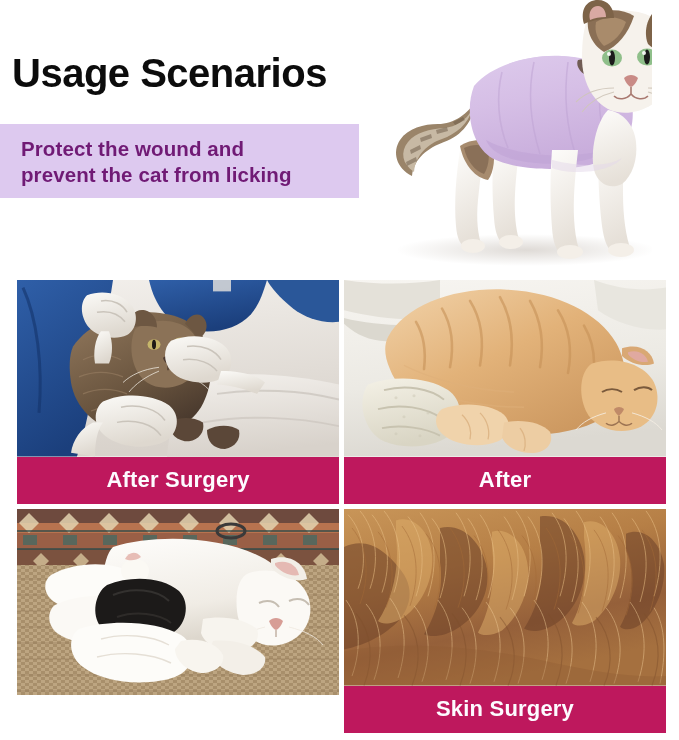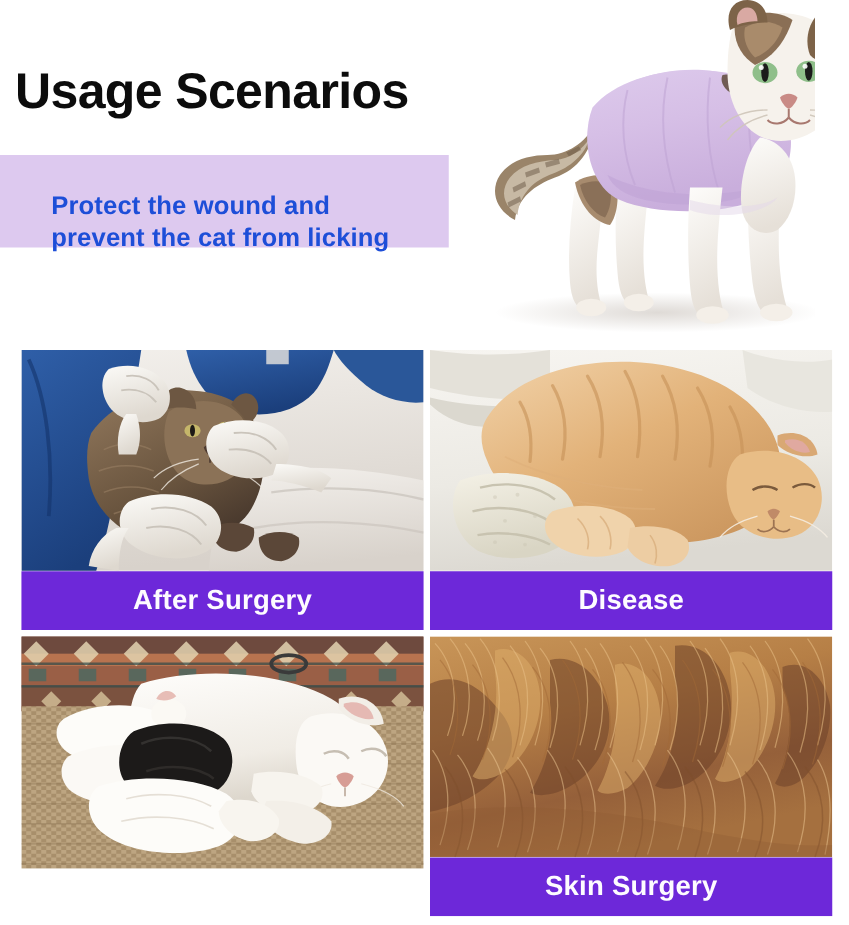--- a/index.html
+++ b/index.html
@@ -44,29 +44,28 @@
     left: 0px;
     top: 124px;
     width: 359px;
     height: 74px;
     background: #ddc9ef;
     z-index: 5;
   }
   .tagline-text {
     position: absolute;
     left: 21px;
-    top: 28px;
+    top: 12px;
     width: 330px;
     font-size: 20.5px;
     font-weight: bold;
-    color: #1d4ed8;
+    color: #701a75;
     line-height: 1.26;
     letter-spacing: 0.1px;
     white-space: pre-line;
-    margin-left: 20px;
   }
 
   
   .hero-photo {
     position: absolute;
     left: 356px;
     top: 0;
     width: 323px;
     height: 272px;
     z-index: 4;
@@ -96,21 +95,21 @@
   }
   .card-photo {
     position: relative;
     width: 100%;
     height: 186px;
     overflow: hidden;
   }
   .card-caption {
     width: 100%;
     height: 50px;
-    background: #6d28d9;
+    background: #be185d;
     display: flex;
     align-items: center;
     justify-content: center;
   }
   .card-caption span {
     font-size: 22px;
     font-weight: bold;
     color: #fdfbff;
     letter-spacing: 0.2px;
     line-height: 1;
@@ -416,21 +415,21 @@
         <path d="M160 150 C178 146 198 150 206 160 C210 170 204 180 192 182
                  C176 184 162 176 158 166 Z" fill="#edcda3"></path>
         <g stroke="#d7ab79" stroke-width="1.3" fill="none" opacity="0.7">
           <path d="M118 142 C126 150 128 160 126 168"></path>
           <path d="M136 140 C144 148 146 160 144 168"></path>
           <path d="M176 156 C182 164 182 174 180 180"></path>
         </g>
       </svg>
     </div>
     <div class="card-caption">
-      <span>Disease</span>
+      <span>After</span>
     </div>
   </div>
 
   <div class="card">
     <div class="card-photo">
       <svg class="art" viewBox="0 0 322 186" preserveAspectRatio="none">
         <defs>
           <linearGradient id="matG" x1="0" y1="0" x2="0.2" y2="1">
             <stop offset="0%" stop-color="#c4ad87"></stop>
             <stop offset="100%" stop-color="#a58f6c"></stop>

